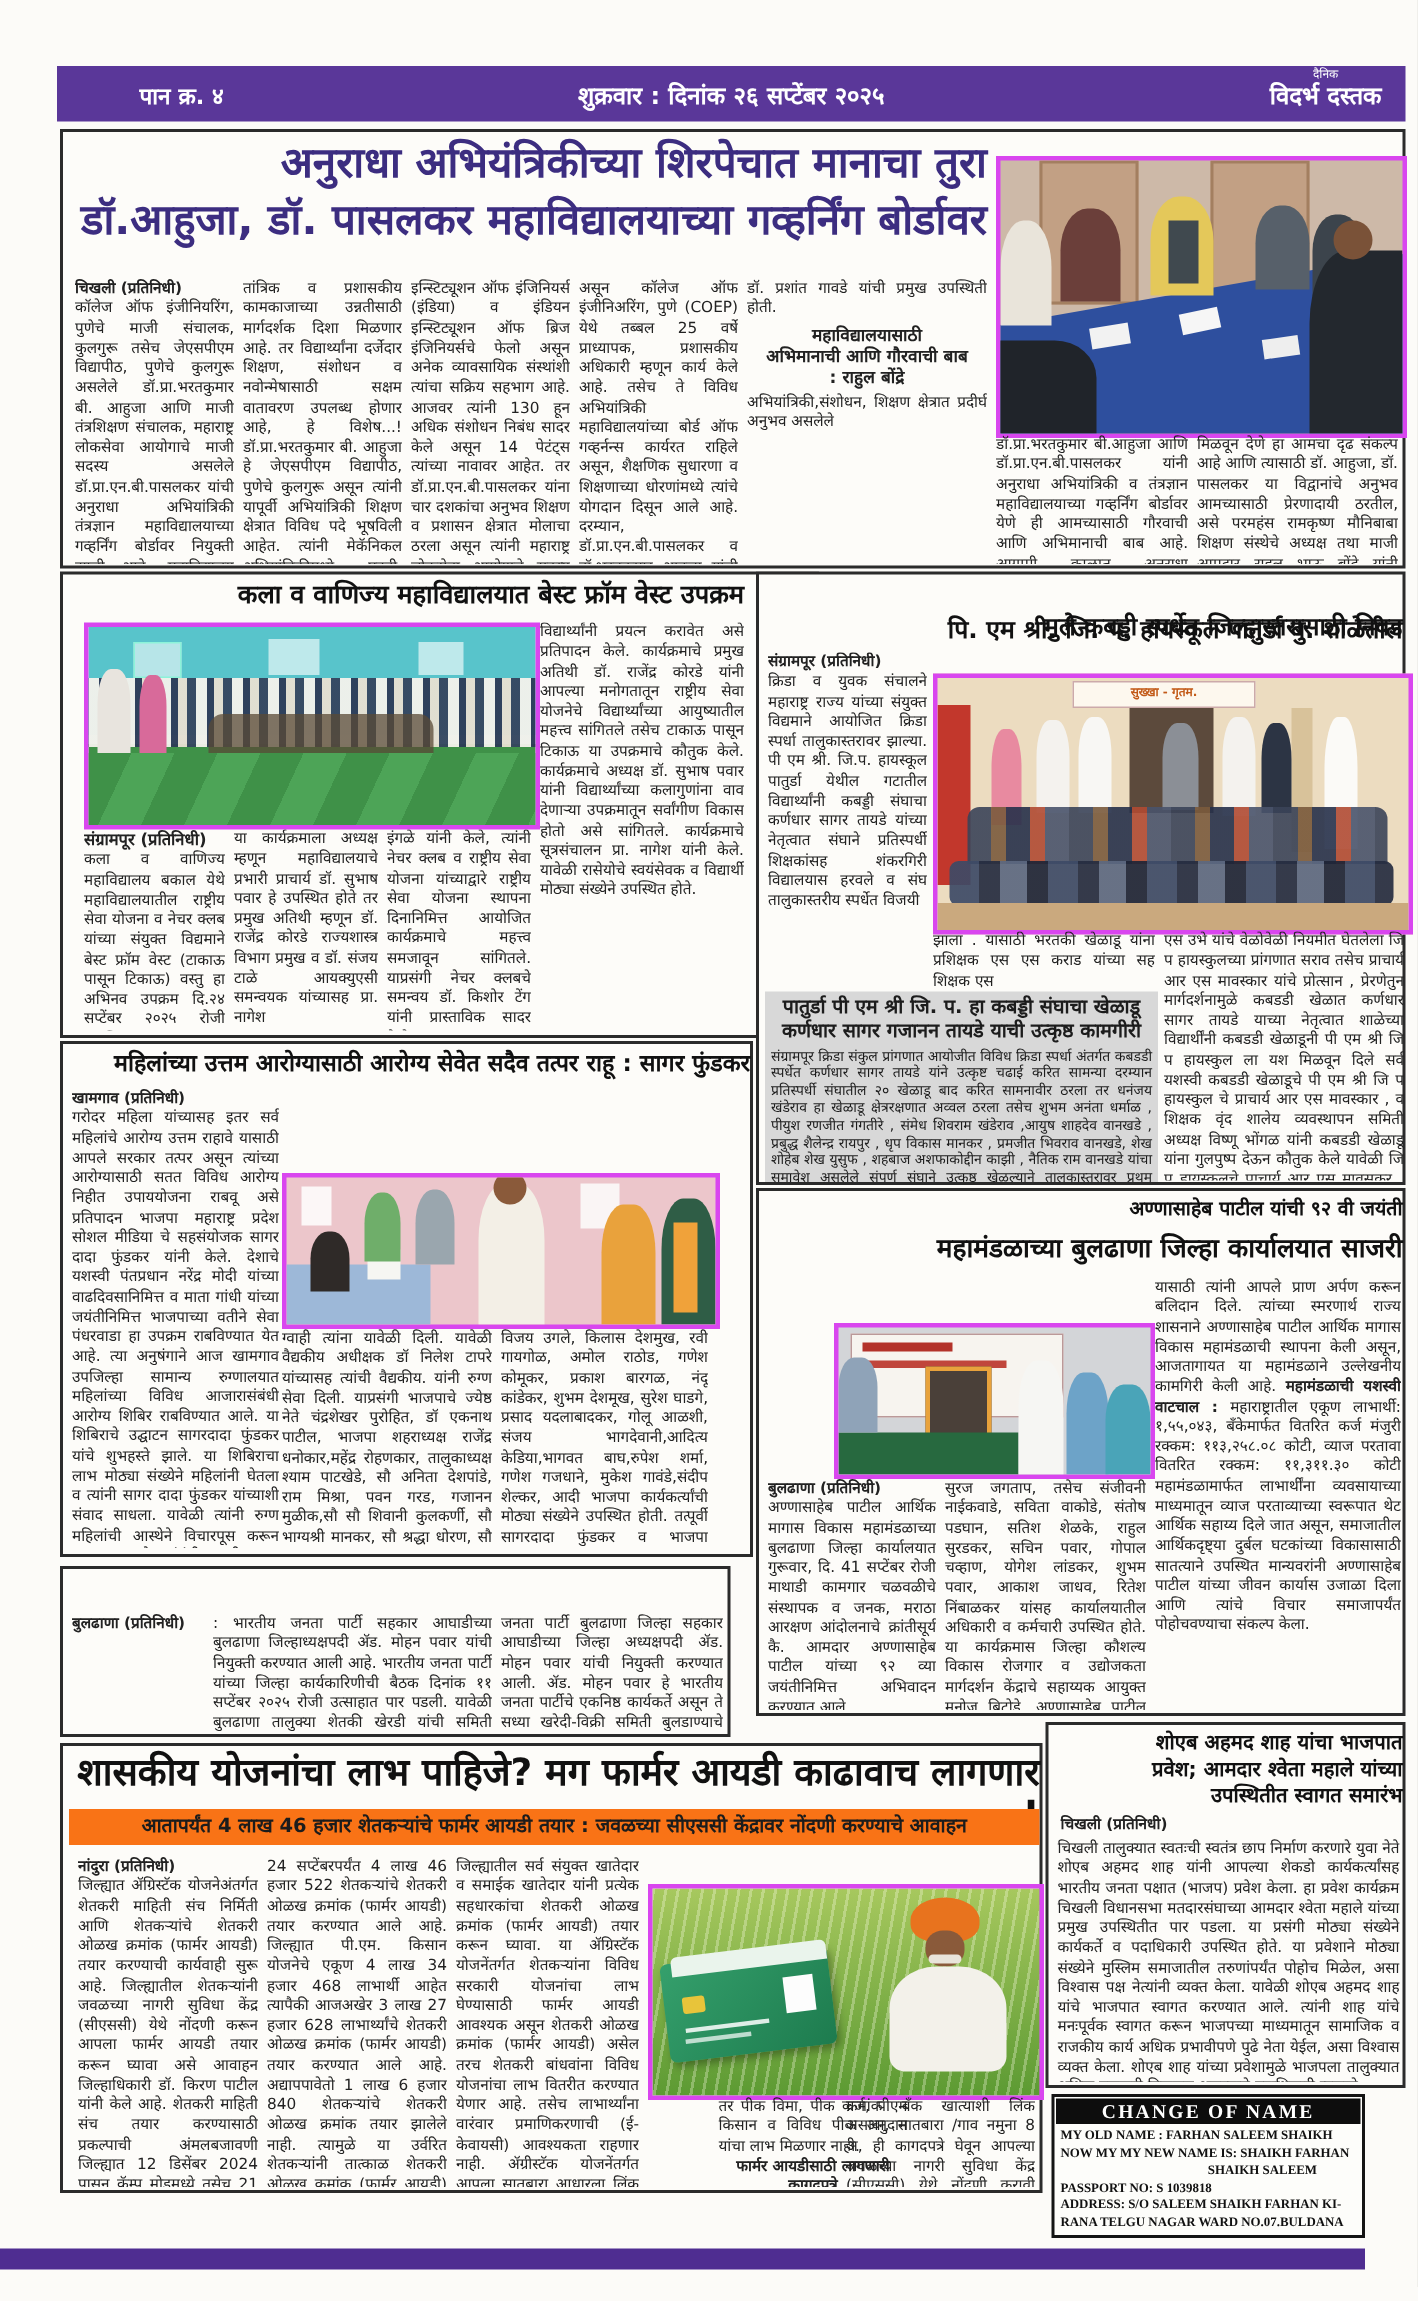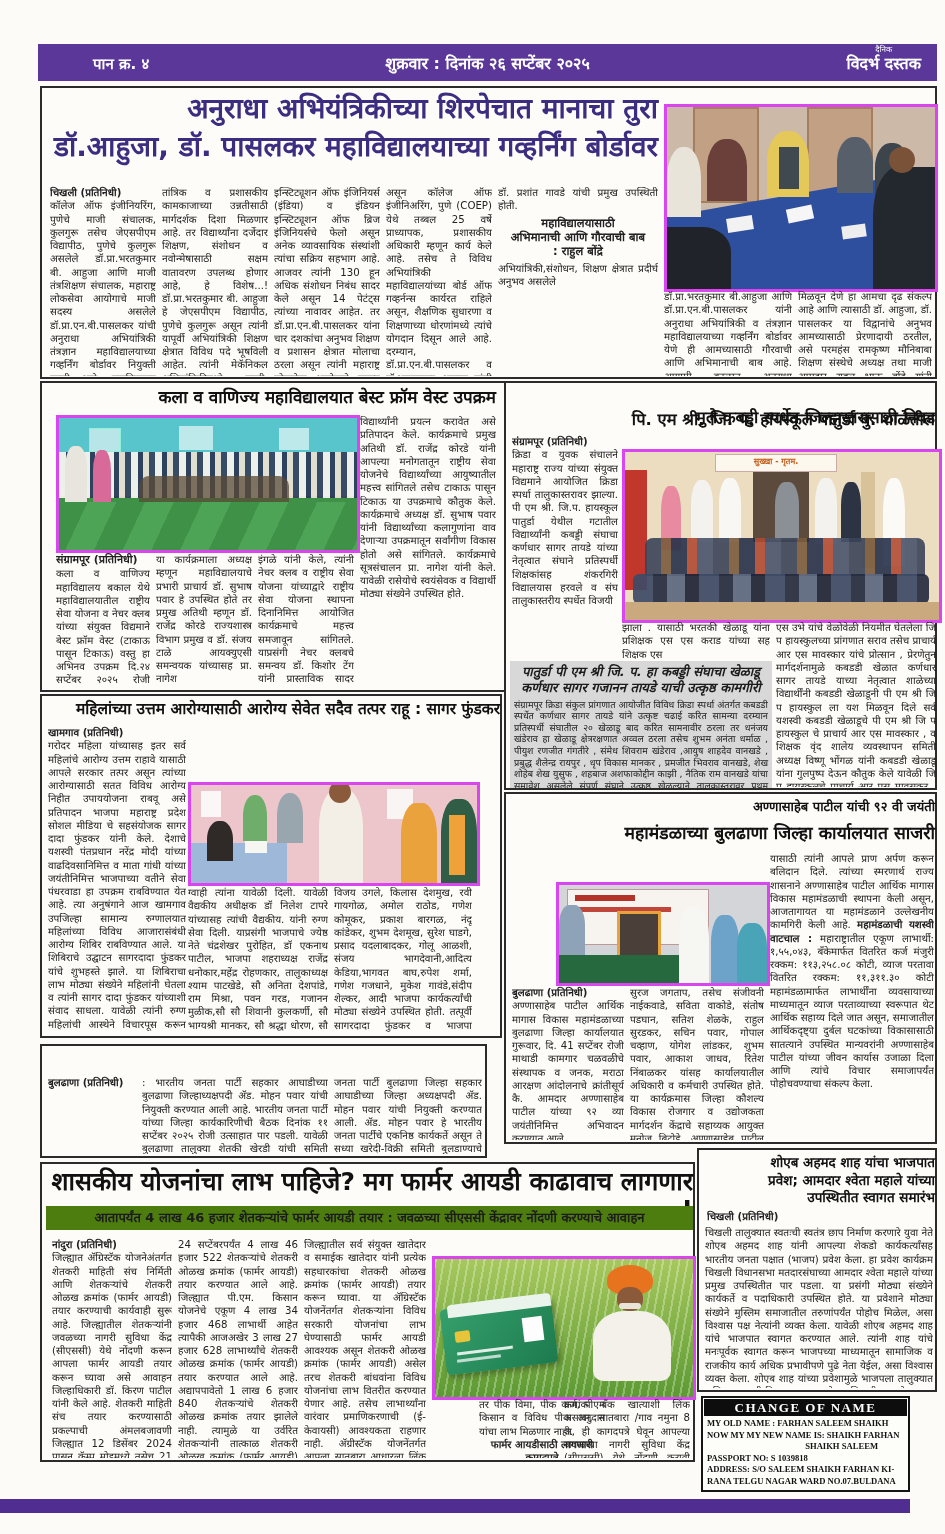--- a/index.html
+++ b/index.html
@@ -9,21 +9,21 @@
   .box{position:absolute;border:2px solid #2b2b2b;background:#fdfcf9;box-sizing:border-box;}
   .hl{position:absolute;text-align:right;font-weight:bold;color:#111;line-height:1.1;}
   .hl.purple{color:#3c2d80;}
   .col{position:absolute;font-size:10.2px;line-height:1.3;text-align:justify;overflow:hidden;color:#222;}
   .dl{font-weight:bold;}
   .subhd{display:block;text-align:center;font-weight:bold;font-size:11.5px;line-height:1.25;margin:3px 0;}
   .midhead{display:block;text-align:center;font-weight:bold;}
   .photo{position:absolute;overflow:hidden;border:3px solid #d946ef;}
   .ph{position:absolute;}
   .graybox{position:absolute;background:#d8d8d8;overflow:hidden;}
-  .subbar{position:absolute;background:#4d7c0f;text-align:center;font-weight:bold;overflow:hidden;}
+  .subbar{position:absolute;background:#f97316;text-align:center;font-weight:bold;overflow:hidden;}
   .serif{font-family:"Liberation Serif","DejaVu Serif",serif;}
   .white{color:#fff;}
 </style>
 </head>
 <body>
 
 <div class="page">
 
   <div class="bar" style="left:38px;top:44px;width:899px;height:37px;">
     <div class="white" style="position:absolute;left:55px;top:9px;font-size:15px;font-weight:bold;">पान क्र. ४</div>
@@ -122,21 +122,21 @@
       <div class="ph" style="left:8px;top:122px;width:296px;height:30px;background:repeating-linear-gradient(90deg,#3d4a66 0 20px,#252c40 20px 34px,#5c6880 34px 52px,#1e2436 52px 66px);border-radius:6px;opacity:.92;"></div>
       <div class="ph" style="left:0;top:150px;width:314px;height:18px;background:#caa97e;"></div>
     </div>
 
     <div class="col" style="left:116px;top:238px;width:148px;height:38px;">झाला . यासाठी भरतकी खेळाडू यांना प्रशिक्षक एस एस कराड यांच्या सह शिक्षक एस</div>
     <div class="col" style="left:270px;top:238px;width:160px;height:166px;">
       <span>एस उभे यांचे वेळोवेळी नियमीत घेतलेला जि प हायस्कुलच्या प्रांगणात सराव तसेच प्राचार्य</span> <span>आर एस मावस्कार यांचे प्रोत्सान , प्रेरणेतुन मार्गदर्शनामुळे कबडडी खेळात कर्णधार सागर तायडे याच्या नेतृत्वात शाळेच्या विद्यार्थींनी कबडडी खेळाडूनी पी एम श्री जि प हायस्कुल ला यश मिळवून दिले  सर्व यशस्वी कबडडी खेळाडूचे पी एम श्री जि प हायस्कुल चे प्राचार्य आर एस मावस्कार , व शिक्षक वृंद शालेय व्यवस्थापन समिती अध्यक्ष विष्णू भोंगळ यांनी कबडडी खेळाडू यांना गुलपुष्प देऊन कौतुक केले यावेळी जि प हायस्कुलचे प्राचार्य आर एस मावसकर , सोनवणे सर, इंगळे सर, कराड सर, जुमडे सर, उभे सर, बाजोड मॅडम शिक्षक वृंद उपस्थित होते.</span>
     </div>
 
     <div class="graybox" style="left:4px;top:278px;width:262px;height:127px;">
-      <div style="text-align:center;font-weight:bold;font-size:13px;line-height:1.25;padding-top:3px;font-style:italic;">
+      <div style="text-align:center;font-weight:bold;font-size:13px;line-height:1.25;padding-top:3px;">
         <span>पातुर्डा पी एम श्री जि. प. हा कबड्डी संघाचा खेळाडू</span><br><span>कर्णधार सागर गजानन तायडे याची  उत्कृष्ठ कामगीरी</span>
       </div>
       <div style="font-size:9.3px;line-height:1.25;text-align:justify;padding:2px 4px;">संग्रामपूर क्रिडा संकुल प्रांगणात आयोजीत विविध क्रिडा स्पर्धा अंतर्गत कबडडी स्पर्धेत कर्णधार सागर तायडे यांने उत्कृष्ट चढाई करित सामन्या दरम्यान प्रतिस्पर्धी संघातील २० खेळाडू बाद करित सामनावीर ठरला तर धनंजय खंडेराव हा खेळाडू क्षेत्ररक्षणात अव्वल ठरला तसेच शुभम अनंता धर्माळ , पीयुश रणजीत गंगतीरे , संमेध शिवराम खंडेराव ,आयुष शाहदेव वानखडे , प्रबुद्ध शैलेन्द्र रायपुर , धृप विकास मानकर , प्रमजीत भिवराव वानखडे, शेख शोहेब शेख युसुफ , शहबाज अशफाकोद्दीन काझी , नैतिक राम वानखडे यांचा समावेश असलेले संपुर्ण संघाने उत्कृष्ठ खेळल्याने तालुकास्तरावर प्रथम क्रमांकचा मानकरी ठरला या कबडडी संघाची जिल्हास्तरावर निवड झाली.</div>
     </div>
   </div>
 
   <div class="box" style="left:40px;top:694px;width:462px;height:344px;">
     <div class="hl" style="left:4px;top:5px;width:454px;font-size:15.5px;">महिलांच्या उत्तम आरोग्यासाठी आरोग्य सेवेत सदैव तत्पर राहू : सागर फुंडकर</div>
 
     <div class="col" style="left:6px;top:30px;width:138px;height:306px;">

